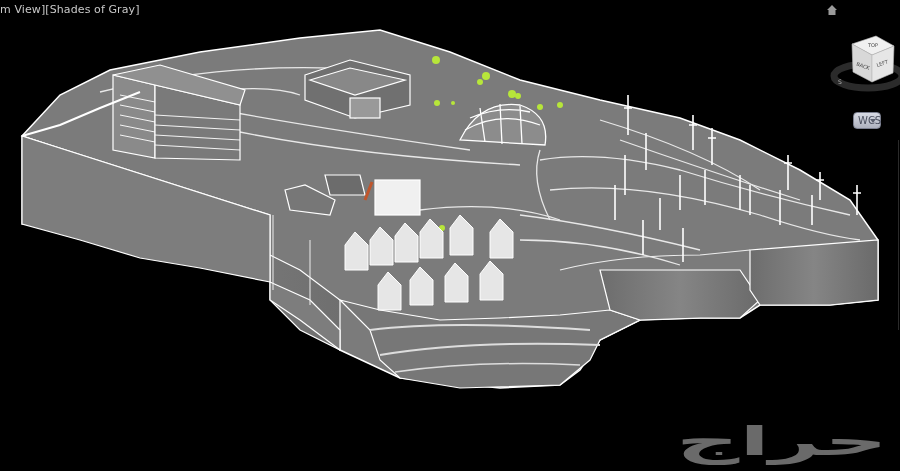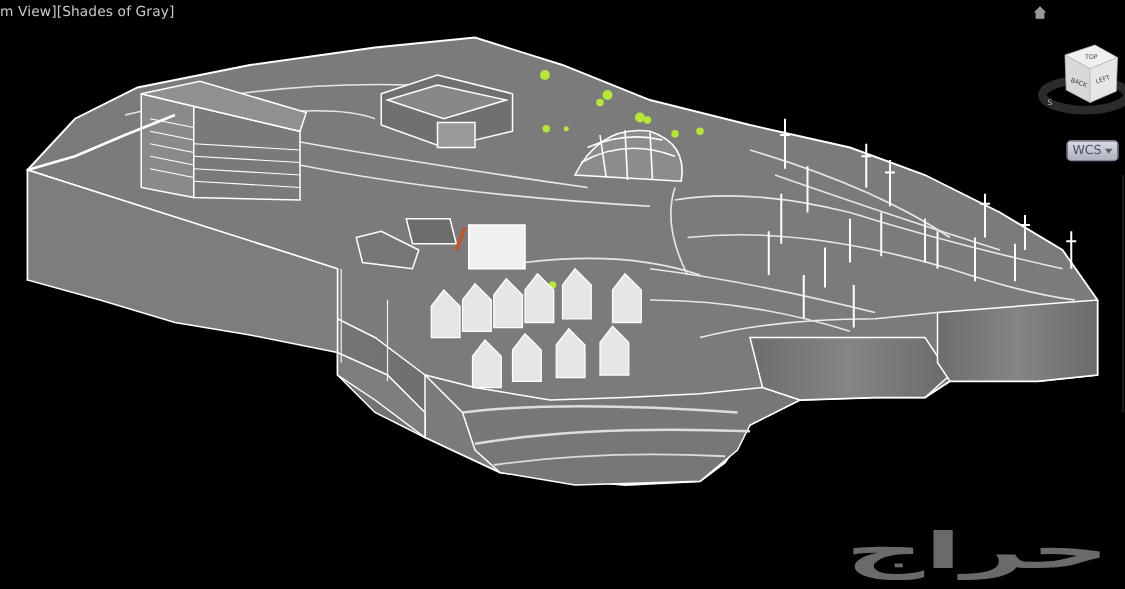--- a/index.html
+++ b/index.html
@@ -2,21 +2,21 @@
 <html><head>
   <meta charset="utf-8">
   <style>
     html, body { margin:0; padding:0; background:#000; }
     body { width:900px; height:471px; overflow:hidden; position:relative; font-family:"DejaVu Sans", sans-serif; }
     .viewport { position:absolute; left:0; top:0; width:900px; height:471px; background:#000; }
     .viewport-label { position:absolute; left:0; top:3px; color:#c9c9c9; font-size:11px; letter-spacing:0.1px; white-space:nowrap; cursor:pointer; }
     .viewport-label span { cursor:pointer; }
     .home-icon { position:absolute; left:826px; top:4px; width:12px; height:12px; cursor:pointer; }
     .viewcube { position:absolute; left:828px; top:28px; width:72px; height:72px; cursor:pointer; }
-    .wcs { position:absolute; left:853px; top:112px; width:42px; height:17px; border-radius:4px;
+    .wcs { position:absolute; left:853px; top:112px; width:28px; height:17px; border-radius:4px;
            background:linear-gradient(#d8dbe4,#aeb2bf); border:1px solid #7c8090; box-sizing:border-box;
            color:#4a4f5e; font-size:10px; line-height:15px; padding-left:4px; cursor:pointer; }
     .wcs .caret { position:absolute; right:4px; top:6px; width:0; height:0; border-left:3px solid transparent; border-right:3px solid transparent; border-top:4px solid #5a5f6e; }
     .scroll-edge { position:absolute; left:898px; top:140px; width:1px; height:190px; background:#2a2a2a; }
     .model { position:absolute; left:0; top:0; }
     .watermark { position:absolute; left:676px; top:418px; color:#707070; font-size:40px; font-weight:bold; font-family:"DejaVu Sans", sans-serif; letter-spacing:4px; transform:scaleX(2.2); transform-origin:left top; opacity:0.95; }
   </style>
 </head>
 <body>
 

